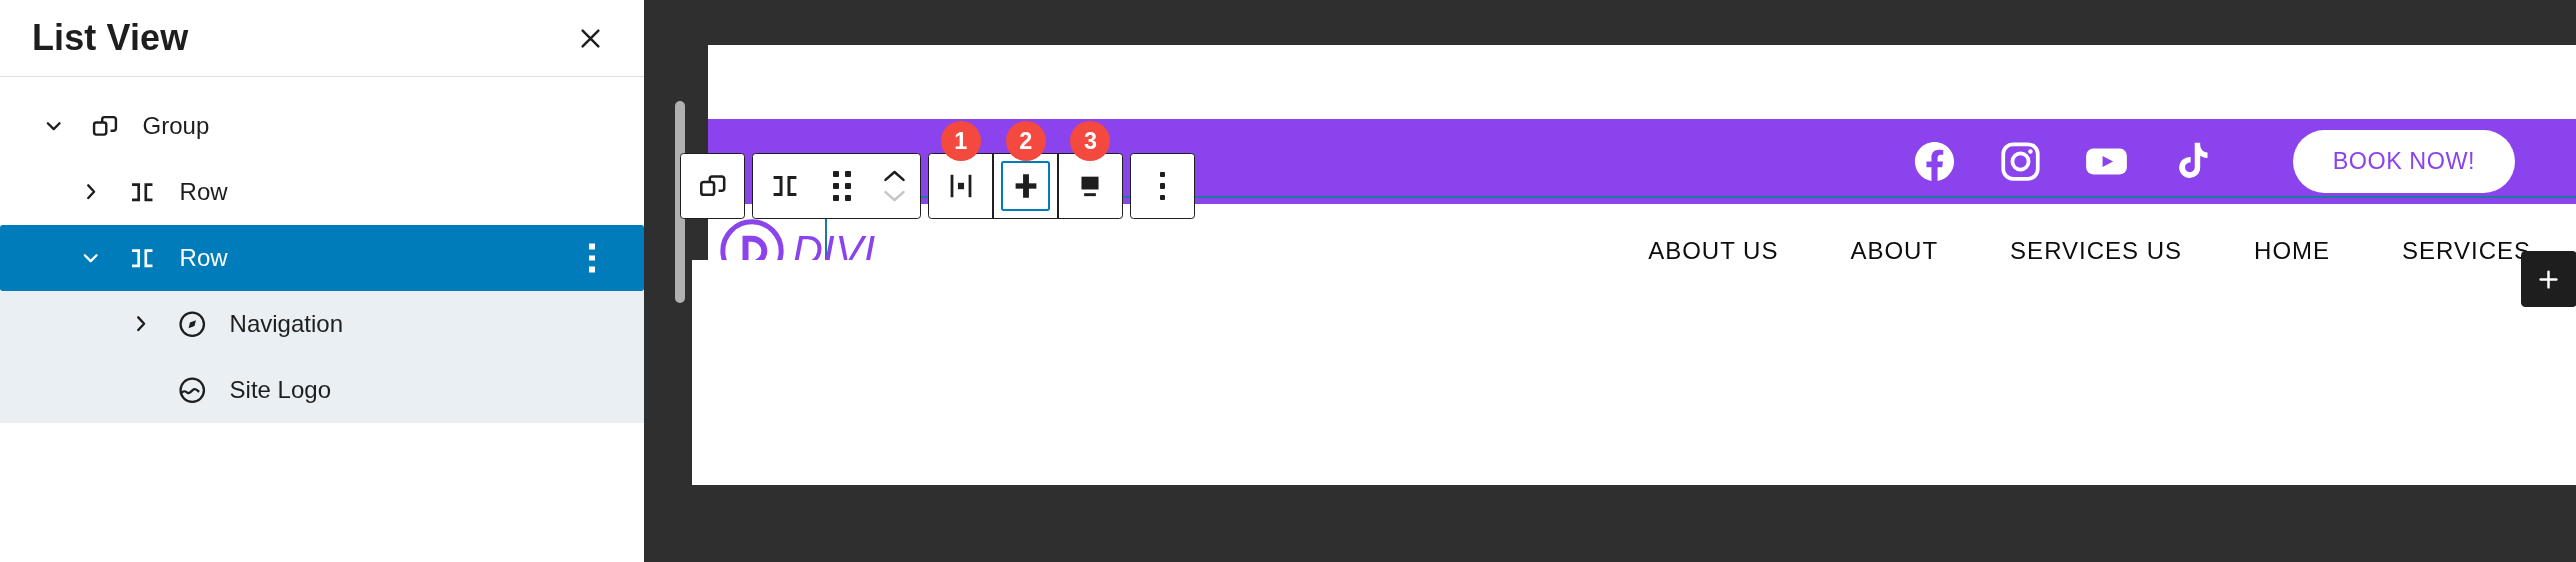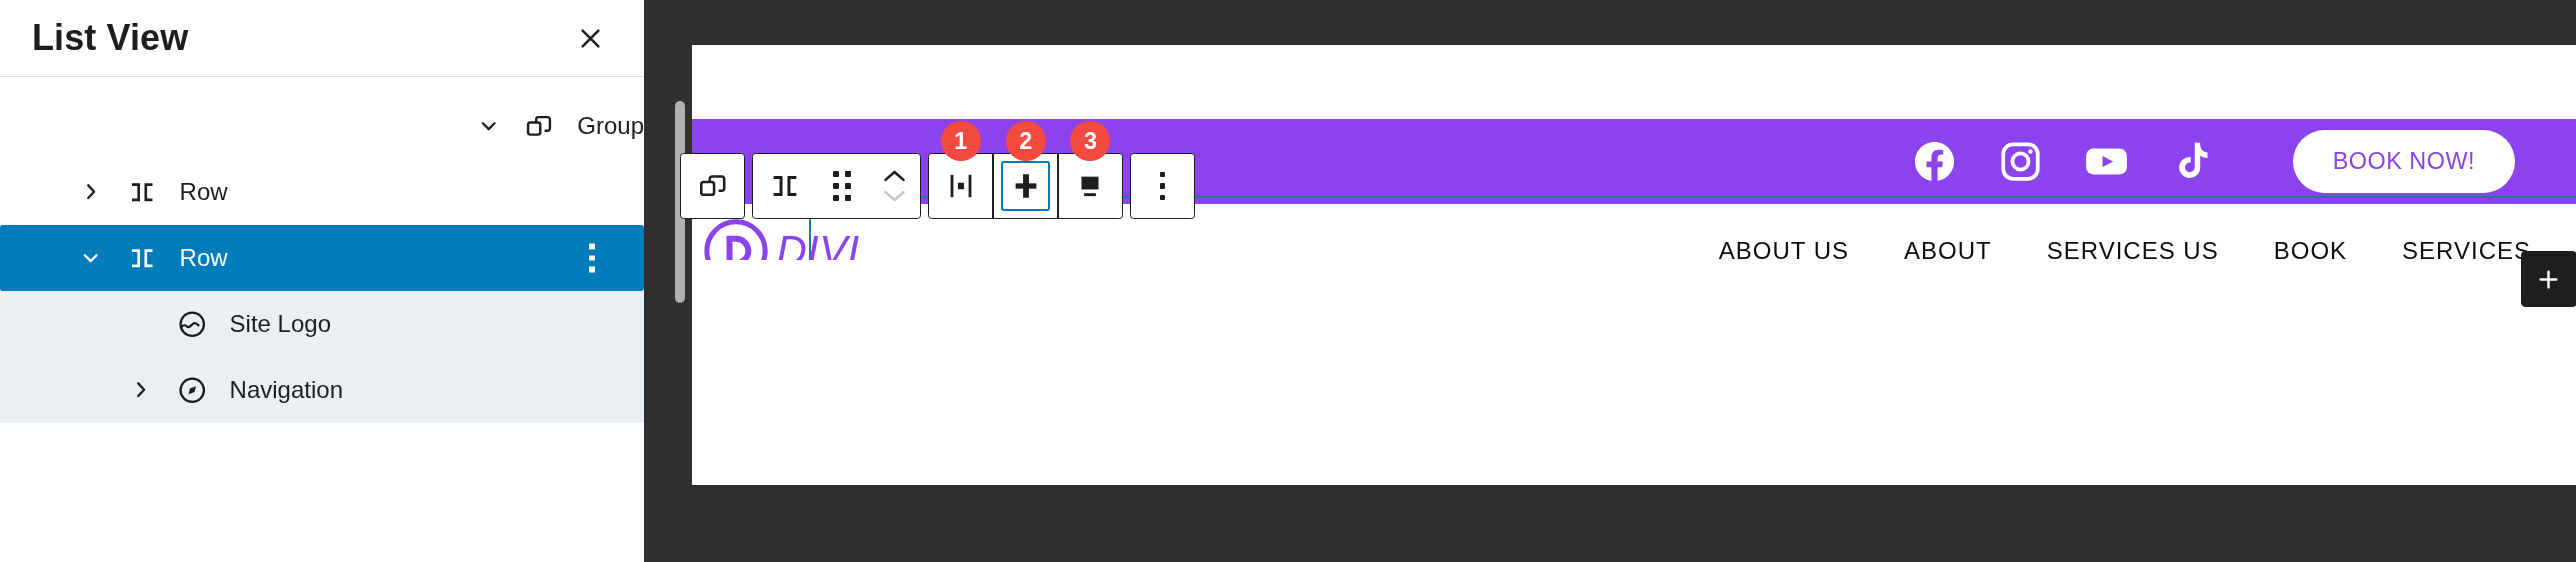--- a/index.html
+++ b/index.html
@@ -50,38 +50,38 @@
   }
   .lv-row.selected .lv-label{color:#ffffff;}
   .lv-dots{
     position:absolute;right:34px;top:50%;transform:translateY(-50%);
     width:36px;height:41px;display:flex;flex-direction:column;
     align-items:center;justify-content:center;gap:6.3px;cursor:pointer;
   }
   .lv-dots i{width:5.4px;height:5.4px;background:#fff;display:block;}
 
   
-  .ind-0{padding-left:16px;justify-content:flex-end;}
+  .ind-0{padding-left:28px;}
   .ind-1{padding-left:65px;}
   .ind-2{padding-left:115px;}
 
   
   .canvas{
     flex:1;position:relative;background:#2f2f2f;overflow:hidden;
   }
   .scroll-handle{
     position:absolute;left:30.5px;top:101px;width:10px;height:202px;
     background:#b0b0b0;border-radius:5.4px;
   }
   .right-scrollbar{
     position:absolute;right:9px;top:97px;width:10px;height:171px;
     background:#9a9a9a;border-radius:5.4px;
   }
   .page{
-    position:absolute;left:48px;top:45px;right:0;height:216px;
+    position:absolute;left:64px;top:45px;right:0;height:216px;
     background:#ffffff;
   }
   .page-lower{
     position:absolute;left:48px;top:260px;right:0;height:225px;
     background:#ffffff;
   }
   .white-top{
     position:absolute;left:0;top:0;right:0;height:74px;background:#ffffff;
   }
   .purple-bar{
@@ -108,21 +108,21 @@
   }
   .logo-text{
     font-size:42px;color:#8b43ed;letter-spacing:0.4px;font-weight:400;
   }
   .nav-outline{
     position:absolute;left:117px;top:-8px;right:-54px;height:106px;
     border:2.7px solid #1a7b9b;box-sizing:border-box;
   }
   .nav{
     position:absolute;right:45px;top:50%;transform:translateY(-50%);
-    display:flex;align-items:center;gap:55px;
+    display:flex;align-items:center;gap:72px;
   }
   .nav a{
     font-size:24px;color:#0d0d0d;letter-spacing:1px;text-decoration:none;
     white-space:nowrap;cursor:pointer;
   }
   .add-block{
     position:absolute;right:-0.9px;top:47px;width:56px;height:56px;
     background:#1e1e1e;border-radius:4.5px;display:flex;align-items:center;
     justify-content:center;cursor:pointer;z-index:8;
   }
@@ -222,42 +222,42 @@
             </svg>
           </span>
           <span class="lv-label">Row</span>
           <span class="lv-dots">
             <i></i>
             <i></i>
             <i></i>
           </span>
         </div>
         <div class="lv-row ind-2 child">
+          <span class="lv-chevron">
+            <svg width="23.4" height="23.4" viewBox="0 0 24 24">
+              <path d="M9.5 5.5 L15.5 12 L9.5 18.5" fill="none" stroke="#1e1e1e" stroke-width="2.4" stroke-linecap="round" stroke-linejoin="round"></path>
+            </svg>
+          </span>
+          <span class="lv-icon">
+            <svg width="30.5" height="30.5" viewBox="0 0 24 24" fill="none" stroke="#1e1e1e" stroke-width="1.8">
+              <circle cx="12" cy="12" r="9.2"></circle>
+              <path d="M14.9 8.9 L10.2 10.6 L9.1 15.1 L13.8 13.4 Z" fill="#1e1e1e" stroke="none"></path>
+            </svg>
+          </span>
+          <span class="lv-label">Navigation</span>
+        </div>
+        <div class="lv-row ind-2 child">
           <span class="lv-chevron"></span>
           <span class="lv-icon">
             <svg width="30.5" height="30.5" viewBox="0 0 24 24" fill="none" stroke="#1e1e1e" stroke-width="1.8">
               <circle cx="12" cy="12" r="9.2"></circle>
               <path d="M3.4 14.3 c2.2-2.9 3.6-1.1 5.1-.2 1.7 1 3.3-2.6 5.1-3 1.5-.3 2.6 1.2 3.9 2.1"></path>
             </svg>
           </span>
           <span class="lv-label">Site Logo</span>
-        </div>
-        <div class="lv-row ind-2 child">
-          <span class="lv-chevron">
-            <svg width="23.4" height="23.4" viewBox="0 0 24 24">
-              <path d="M9.5 5.5 L15.5 12 L9.5 18.5" fill="none" stroke="#1e1e1e" stroke-width="2.4" stroke-linecap="round" stroke-linejoin="round"></path>
-            </svg>
-          </span>
-          <span class="lv-icon">
-            <svg width="30.5" height="30.5" viewBox="0 0 24 24" fill="none" stroke="#1e1e1e" stroke-width="1.8">
-              <circle cx="12" cy="12" r="9.2"></circle>
-              <path d="M14.9 8.9 L10.2 10.6 L9.1 15.1 L13.8 13.4 Z" fill="#1e1e1e" stroke="none"></path>
-            </svg>
-          </span>
-          <span class="lv-label">Navigation</span>
         </div>
       </div>
   </aside>
 
   <section class="canvas">
 
     <div class="scroll-handle"></div>
     <div class="right-scrollbar"></div>
 
     <div class="page">
@@ -300,21 +300,21 @@
             <circle cx="24" cy="24" r="20" fill="none" stroke="#8b43ed" stroke-width="3.4"></circle>
             <path d="M17.5 13.5 h6.5 a10.5 10.5 0 0 1 0 21 h-6.5 z M21.6 17.6 v12.8 h2.4 a6.4 6.4 0 0 0 0 -12.8 z" fill="#8b43ed"></path>
           </svg>
           <span class="logo-text">DIVI</span>
         </div>
 
         <nav class="nav" id="site-nav">
             <a>ABOUT US</a>
             <a>ABOUT</a>
             <a>SERVICES US</a>
-            <a>BOOK</a>
+            <a>HOME</a>
             <a>SERVICES</a>
           </nav>
 
         <div class="add-block">
           <svg width="27" height="27" viewBox="0 0 24 24">
             <path d="M12 5 V19 M5 12 H19" stroke="#ffffff" stroke-width="2.2" stroke-linecap="round"></path>
           </svg>
         </div>
       </div>
     </div>

